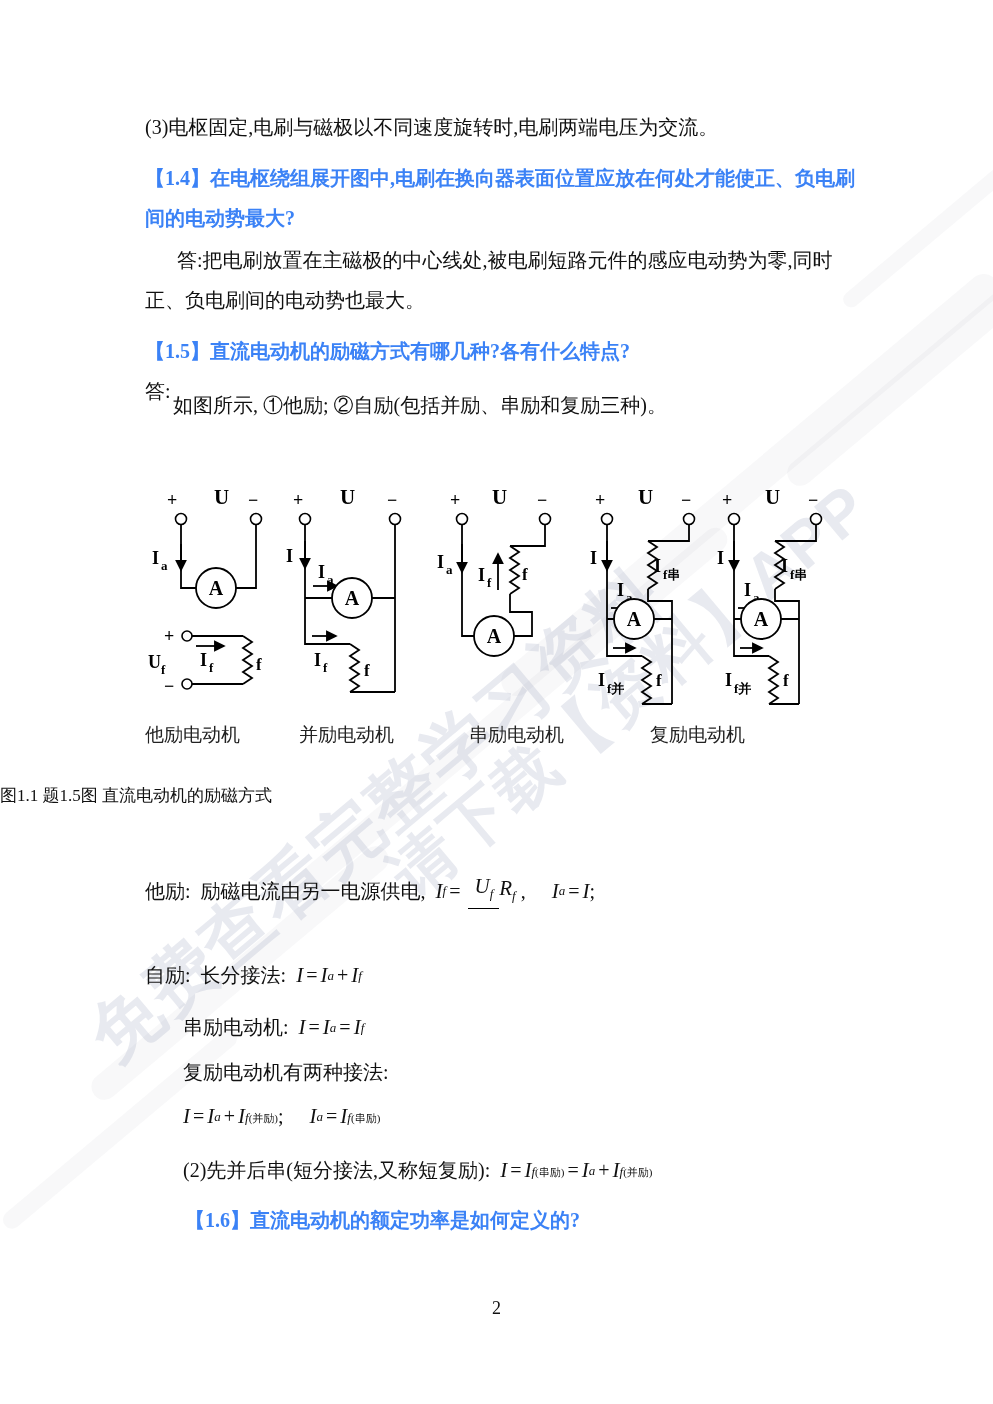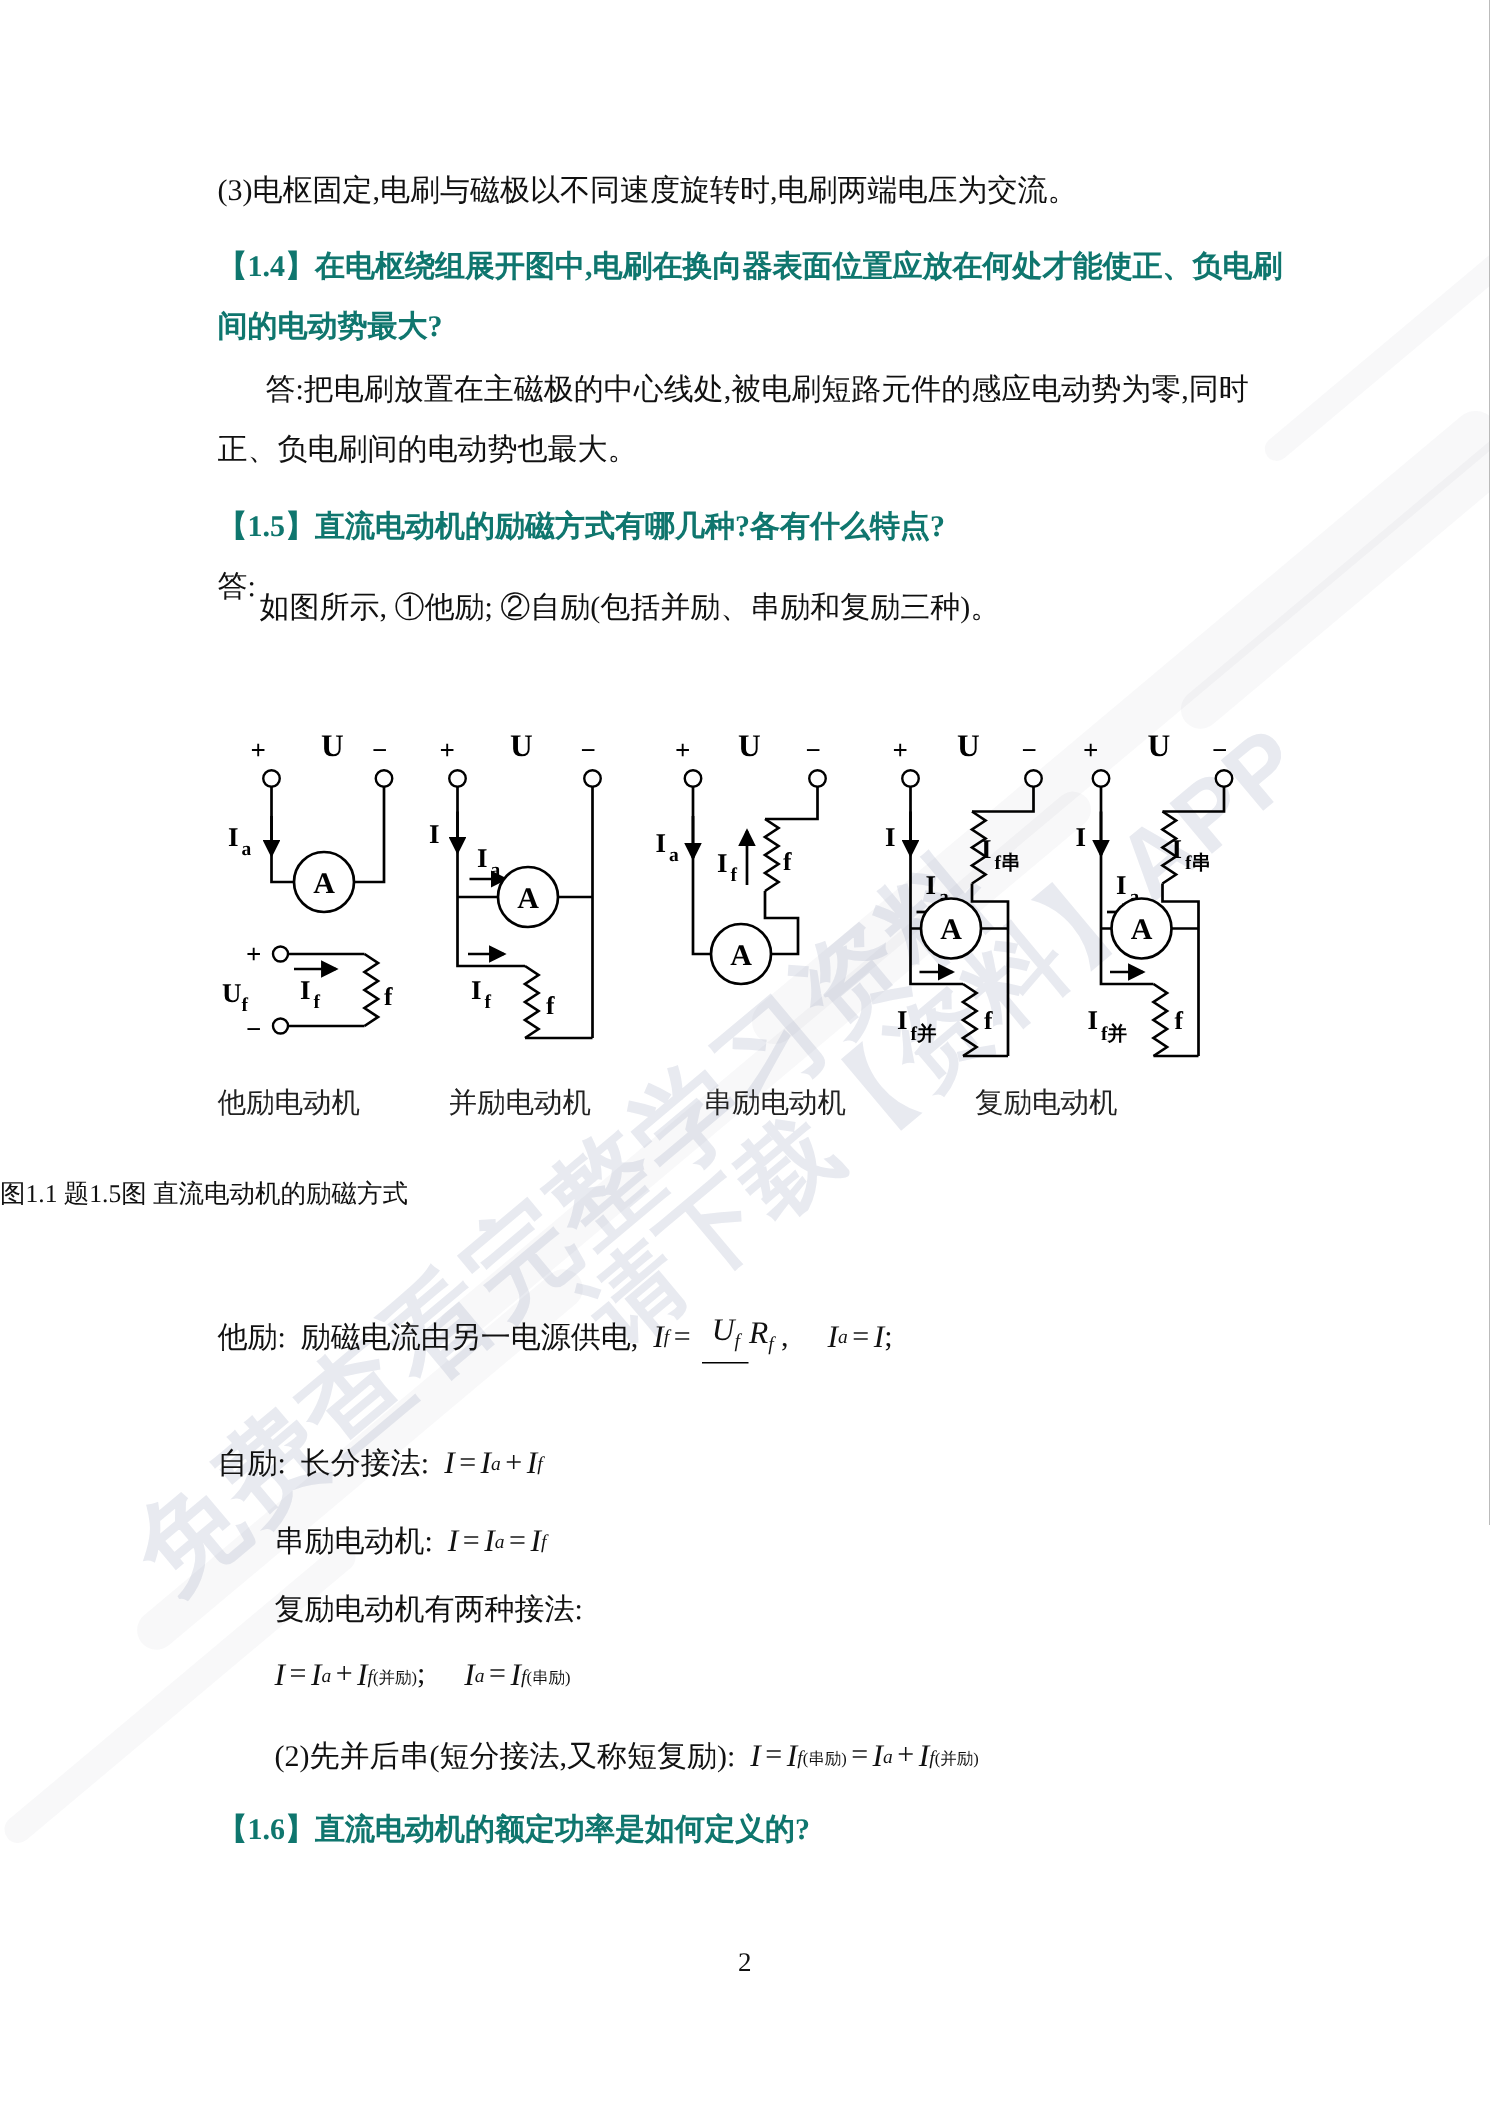--- a/index.html
+++ b/index.html
@@ -7,21 +7,21 @@
         font-family:"Liberation Serif","DejaVu Serif",serif;color:#111;}
   
   .streak{position:absolute;border-radius:20px;transform:rotate(-40deg);background:rgba(90,100,125,0.045);}
   .wm{position:absolute;font-family:"Liberation Sans","DejaVu Sans",sans-serif;font-weight:bold;
       color:rgba(140,152,178,0.20);white-space:nowrap;transform:rotate(-40deg);transform-origin:0 50%;
       letter-spacing:2px;z-index:0;}
   .wm1{font-size:70px;left:100px;top:1000px;}
   .wm2{font-size:64px;left:400px;top:840px;}
   
   .tb{position:absolute;left:145px;width:722px;font-size:20px;line-height:40px;z-index:2;}
-  .bold{font-weight:bold;color:#0f766e;}
+  .bold{font-weight:bold;color:#3b82f6;}
   .indent{text-indent:32px;}
   .caption{position:absolute;left:0;width:100%;text-align:left;font-size:17px;z-index:2;}
   .pagenum{position:absolute;left:0;width:100%;text-align:center;font-size:18px;z-index:2;}
   
   .fline{position:absolute;font-size:20px;white-space:nowrap;z-index:2;display:flex;align-items:center;}
   .flabel{margin-right:10px;}
   .m{font-family:"Liberation Serif","DejaVu Serif",serif;display:inline-flex;align-items:center;}
   .v{font-style:italic;font-size:21px;}
   .vs{font-style:italic;font-size:13px;}
   .cs{font-style:normal;font-size:11px;}
@@ -274,16 +274,16 @@
         <sub><span class="vs">f</span><span class="cs">(串励)</span></sub>
       <span class="op">=</span>
       <span class="v">I</span>
         <sub class="vs">a</sub>
       <span class="op">+</span>
       <span class="v">I</span>
         <sub><span class="vs">f</span><span class="cs">(并励)</span></sub>
     </span>
   </div>
 
-  <div class="tb bold" style="top:1200px;">【1.6】直流电动机的额定功率是如何定义的?</div>
+  <div class="tb bold" style="top:1200px;margin-left:40px;">【1.6】直流电动机的额定功率是如何定义的?</div>
 
   <div class="pagenum" style="top:1298px;">2</div>
 </div>
 
 </body></html>

